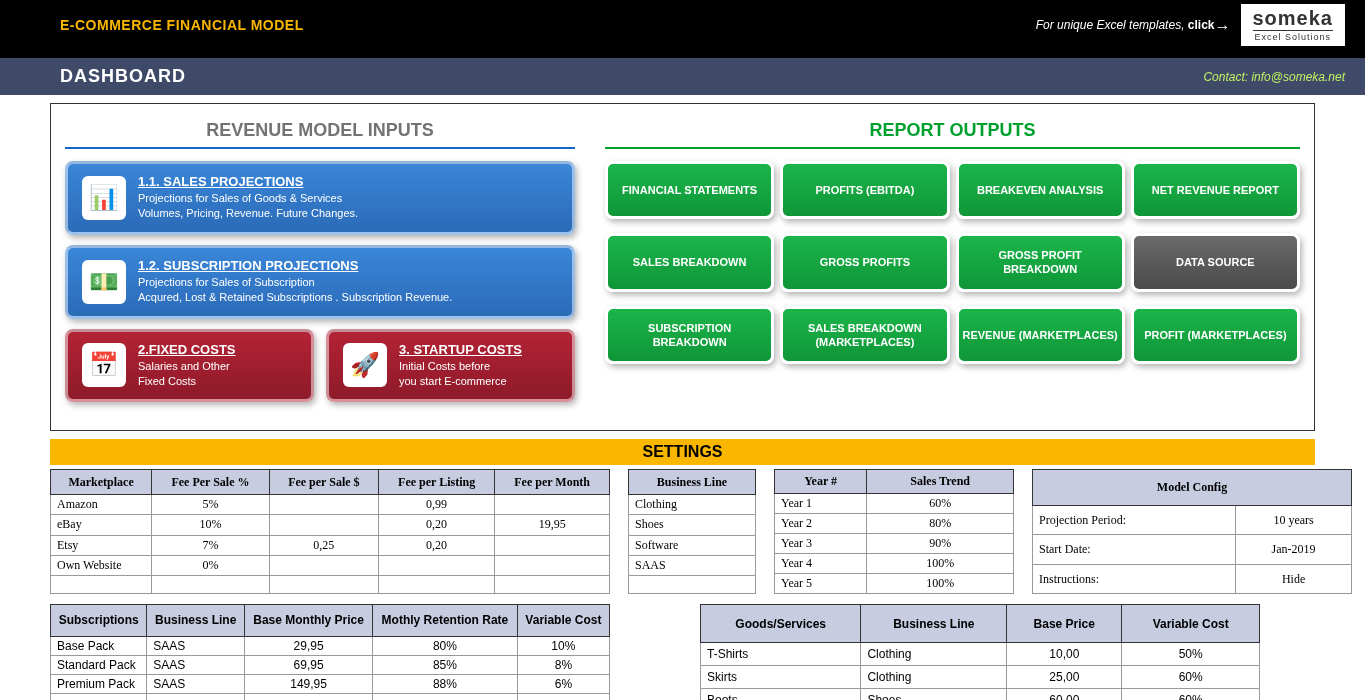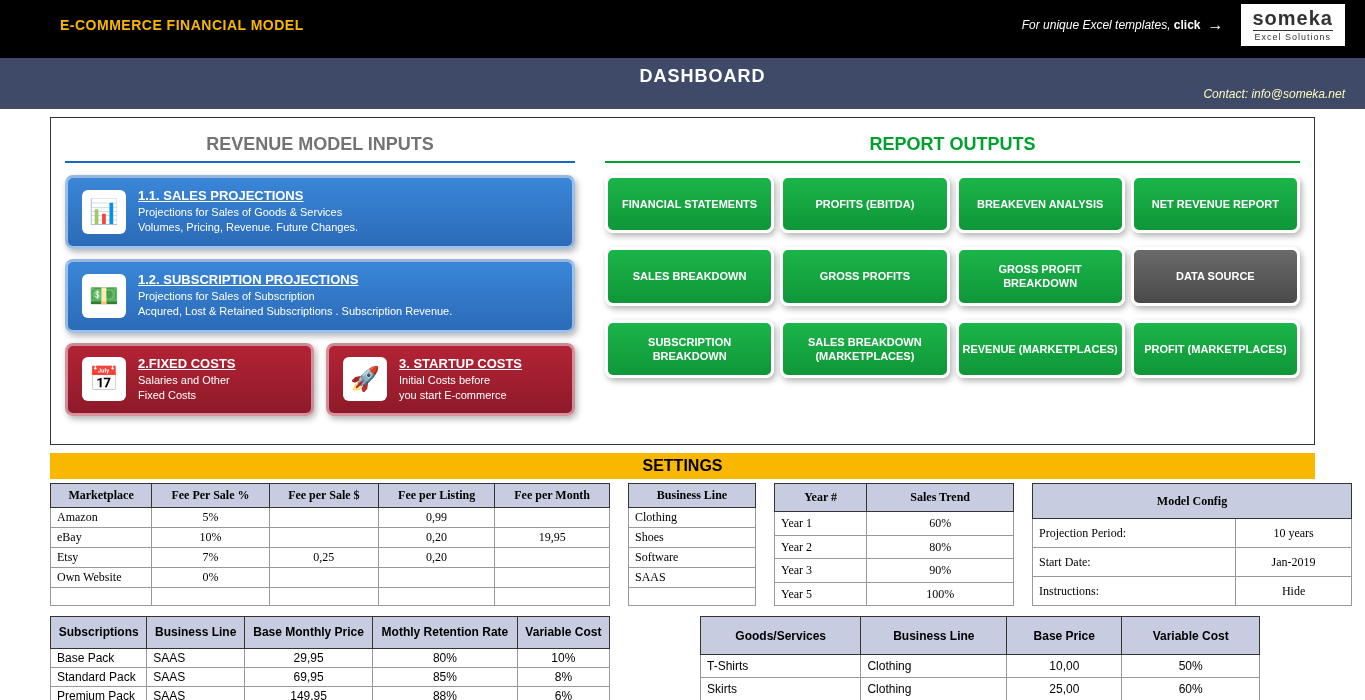--- a/index.html
+++ b/index.html
@@ -1,29 +1,29 @@
 <!DOCTYPE html>
 <html><head>
 <meta charset="utf-8">
 <style>
 * { box-sizing: border-box; margin: 0; padding: 0; }
 body { font-family: Arial, sans-serif; font-size: 12px; background: #fff; }
 .container { width: 1365px; margin: 0 auto; }
 .header-black { background: #000; display: flex; align-items: center; padding: 4px 20px 12px 60px; position: relative; }
 .header-title { color: #f9b700; font-size: 14px; font-weight: bold; letter-spacing: 0.5px; }
-.header-right { margin-left: auto; display: flex; align-items: center; gap: 7px; }
+.header-right { margin-left: auto; display: flex; align-items: center; gap: 0; }
 .click-text { color: #fff; font-style: italic; font-size: 12px; }
 .click-bold { font-weight: bold; font-style: normal; }
 .arrow-right { color: #fff; font-size: 16px; }
 .logo-box { background: #fff; padding: 4px 12px; margin-left: 10px; text-align: center; line-height: 1; }
 .logo-main { font-size: 20px; font-weight: bold; color: #333; letter-spacing: 1px; }
 .logo-sub { font-size: 9px; color: #333; letter-spacing: 1px; border-top: 1px solid #333; padding-top: 2px; margin-top: 2px; }
-.header-blue { background: #3e4a68; padding: 8px 20px 8px 60px; display: flex; align-items: center; flex-direction: column; }
+.header-blue { background: #3e4a68; padding: 8px 20px 8px 60px; display: flex; align-items: center; }
 .dashboard-title { color: #fff; font-size: 18px; font-weight: bold; letter-spacing: 1px; }
-.contact { margin-left: auto; color: #fef9c3; font-style: italic; font-size: 12px; }
+.contact { margin-left: auto; color: #bef264; font-style: italic; font-size: 12px; }
 .main-box { border: 1px solid #333; margin: 8px 50px; padding: 12px 14px 18px; display: flex; gap: 30px; }
 .left-col { flex: 0 0 510px; }
 .right-col { flex: 1; }
 .section-title { text-align: center; font-size: 18px; font-weight: bold; padding: 4px 0 6px; border-bottom: 2px solid; margin-bottom: 12px; }
 .title-blue { color: #737373; border-color: #1666c9; }
 .title-green { color: #00a02e; border-color: #00a02e; }
 .card { border-radius: 8px; padding: 10px 14px; display: flex; align-items: center; gap: 12px; margin-bottom: 10px; box-shadow: 2px 3px 6px rgba(0,0,0,0.3); border: 3px solid rgba(255,255,255,0.5); }
 .card-blue { background: linear-gradient(#3a86d8, #2b6bb8); }
 .card-red { background: linear-gradient(#b32335, #8e1a29); }
 .card-icon { width: 44px; height: 44px; background: #fff; border-radius: 6px; display: flex; align-items: center; justify-content: center; font-size: 24px; flex-shrink: 0; }
@@ -213,20 +213,24 @@
           </tr>
       <tr>
             <td>Year 2</td>
             <td class="num">80%</td>
           </tr>
       <tr>
             <td>Year 3</td>
             <td class="num">90%</td>
           </tr>
       <tr>
+            <td>Year 4</td>
+            <td class="num">100%</td>
+          </tr>
+      <tr>
             <td>Year 5</td>
             <td class="num">100%</td>
           </tr>
     </tbody>
       </table>
 
     <table>
       <tbody>
           <tr>
             <th colspan="2">Model Config</th>

